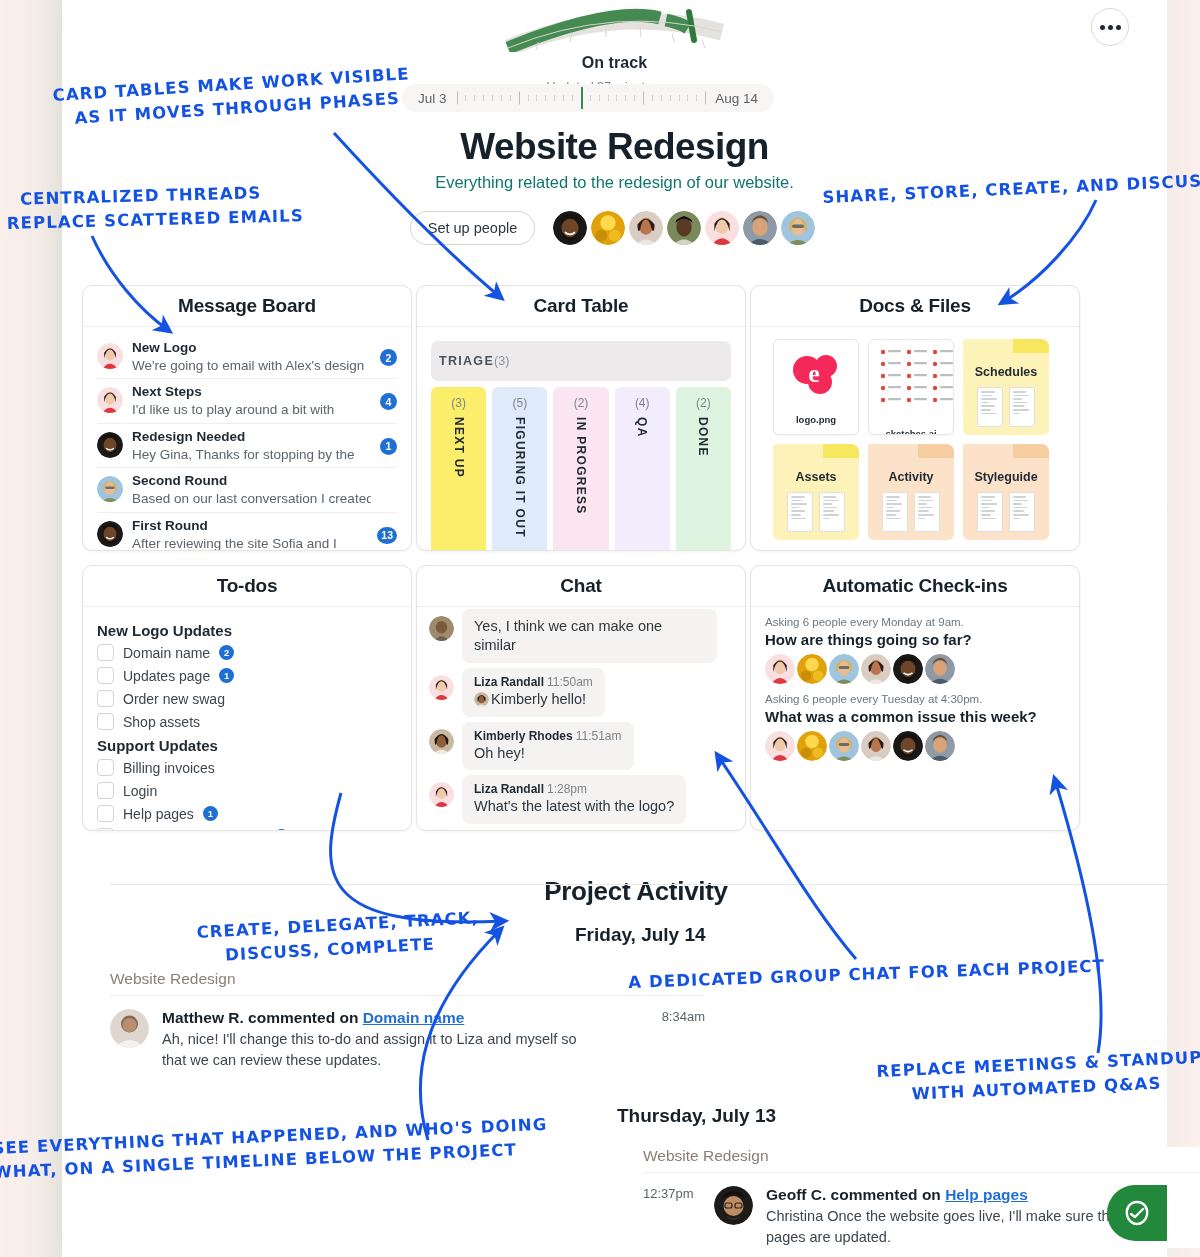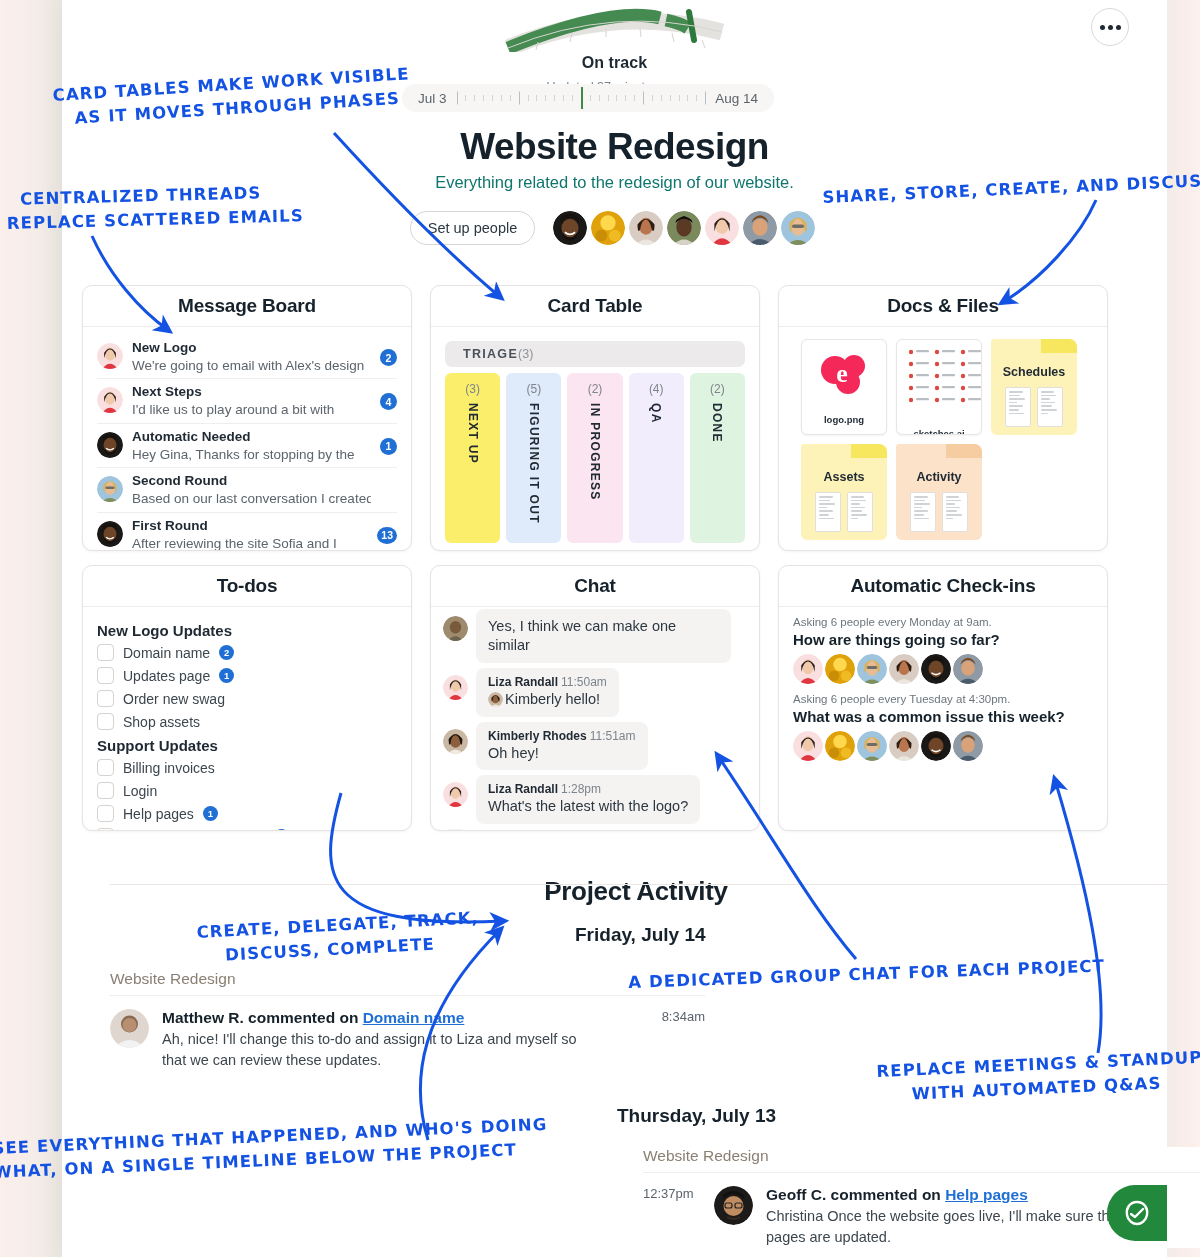--- a/index.html
+++ b/index.html
@@ -68,21 +68,21 @@
     display:flex; align-items:center; justify-content:center; gap: 0;
   }
   .setup-btn {
     border:1px solid #d9d5d1; background:#fff; border-radius:20px;
     padding: 8px 17px; font-size:14.5px; color:#2c3740; margin-right: 18px;
   }
   .avatar { width: 34px; height: 34px; border-radius:50%; margin-right: 4px; overflow:hidden; display:block;}
 
   
   .grid { position:absolute; left: 20px; top: 285px; width: 1062px; }
-  .row { display:flex; gap: 18px; margin-bottom: 14px; }
+  .row { display:flex; gap: 4px; margin-bottom: 14px; }
   .panel {
     width: 330px; height: 266px; background:#fff;
     border:1px solid #e6e3e0; border-radius: 10px;
     box-shadow: 0 1px 3px rgba(0,0,0,0.05);
     overflow:hidden; position:relative;
   }
   .panel-head {
     height: 41px; border-bottom:1px solid #ededea;
     display:flex; align-items:center; justify-content:center;
     font-size:19px; font-weight:bold; color:#16222b; letter-spacing:-0.2px;
@@ -97,22 +97,22 @@
   .msg .t1 { font-size:13.5px; font-weight:bold; color:#1f2933; line-height:1.25;}
   .msg .t2 { font-size:13.5px; color:#5b646c; white-space:nowrap; overflow:hidden; text-overflow:clip; line-height:1.3;}
   .badge {
     background:#1f6fd4; color:#fff; border-radius:50%; min-width:17px; height:17px;
     font-size:10.5px; font-weight:bold; display:inline-flex; align-items:center; justify-content:center;
     padding:0 4px; flex:none; margin-top:9px;
   }
 
   
   .triage {
-    background:#eceaea; border-radius:7px; height: 26px; margin: 6px 4px 6px;
-    display:flex; align-items:center; padding: 0 18px; font-size:12.5px; letter-spacing:1.3px;
+    background:#eceaea; border-radius:7px; height: 40px; margin: 6px 4px 6px;
+    display:flex; align-items:center; padding: 0 8px; font-size:12.5px; letter-spacing:1.3px;
     color:#49525a; font-weight:bold;
   }
   .triage span.cnt { color:#8d959b; font-weight:normal; letter-spacing:0; }
   .cols { display:flex; gap:6px; padding: 0 4px; height: 170px;}
   .col { flex:1; border-radius:6px; position:relative; padding-top:9px; text-align:center; }
   .col .cnt { font-size:12px; color:#7f858b; display:block;}
   .col .lbl {
     writing-mode: vertical-rl; font-size:12px; font-weight:bold; letter-spacing:1.3px;
     color:#222b33; margin: 7px auto 0; display:inline-block;
   }
@@ -341,21 +341,21 @@
             </div>
             <div class="msg">
               <span class="av"><svg width="26" height="26" viewBox="0 0 40 40">
                   <circle cx="20" cy="20" r="20" fill="#1b1917"></circle>
                   <ellipse cx="20" cy="20" rx="10" ry="11" fill="#6e4527"></ellipse>
                   <path d="M9 14 Q20 2 31 14 Q32 8 26 4 Q14 1 9 9Z" fill="#16120f"></path>
                   <path d="M11 25 Q20 38 29 25 Q28 34 20 35 Q12 34 11 25Z" fill="#14100d"></path>
                   <path d="M14 25 Q20 30 26 25" stroke="#fff" stroke-width="2" fill="none"></path>
                 </svg></span>
               <span class="txt">
-                <div class="t1">Automatic Needed</div>
+                <div class="t1">Redesign Needed</div>
                 <div class="t2">Hey Gina, Thanks for stopping by the</div>
               </span>
               <span class="badge">1</span>
             </div>
             <div class="msg">
               <span class="av"><svg width="26" height="26" viewBox="0 0 40 40">
                   <circle cx="20" cy="20" r="20" fill="#9fc4dd"></circle>
                   <ellipse cx="20" cy="19" rx="8" ry="10" fill="#e8bc92"></ellipse>
                   <path d="M10 14 Q20 2 30 14 Q31 28 28 23 Q25 9 20 9 Q14 9 12 23 Q9 28 10 14Z" fill="#d8b25e"></path>
                   <path d="M7 40 Q20 28 33 40Z" fill="#7e8f5d"></path>
@@ -508,20 +508,44 @@
                     <div class="ln" style="width:70%"></div>
                     <div class="ln" style="width:85%"></div>
                     <div class="ln" style="width:50%"></div>
                     <div class="ln" style="width:80%"></div>
                     <div class="ln" style="width:60%"></div>
                     <div class="ln" style="width:90%"></div>
                     <div class="ln" style="width:40%"></div>
                   </div>
                 </div>
               </div>
+              <div class="tile folder" style="background:#fbe2c8">
+                <span class="tab" style="background:#f6cda0"></span>
+                <div class="fname">Styleguide</div>
+                <div class="minis">
+                  <div class="mini">
+                    <div class="ln" style="width:80%"></div>
+                    <div class="ln" style="width:60%"></div>
+                    <div class="ln" style="width:90%"></div>
+                    <div class="ln" style="width:45%"></div>
+                    <div class="ln" style="width:75%"></div>
+                    <div class="ln" style="width:55%"></div>
+                    <div class="ln" style="width:85%"></div>
+                  </div>
+                  <div class="mini">
+                    <div class="ln" style="width:70%"></div>
+                    <div class="ln" style="width:85%"></div>
+                    <div class="ln" style="width:50%"></div>
+                    <div class="ln" style="width:80%"></div>
+                    <div class="ln" style="width:60%"></div>
+                    <div class="ln" style="width:90%"></div>
+                    <div class="ln" style="width:40%"></div>
+                  </div>
+                </div>
+              </div>
             </div>
         </div>
       </div>
     </div>
 
     <div class="row">
 
       <div class="panel">
         <div class="panel-head">To-dos</div>
         <div class="panel-body" id="td-body">

